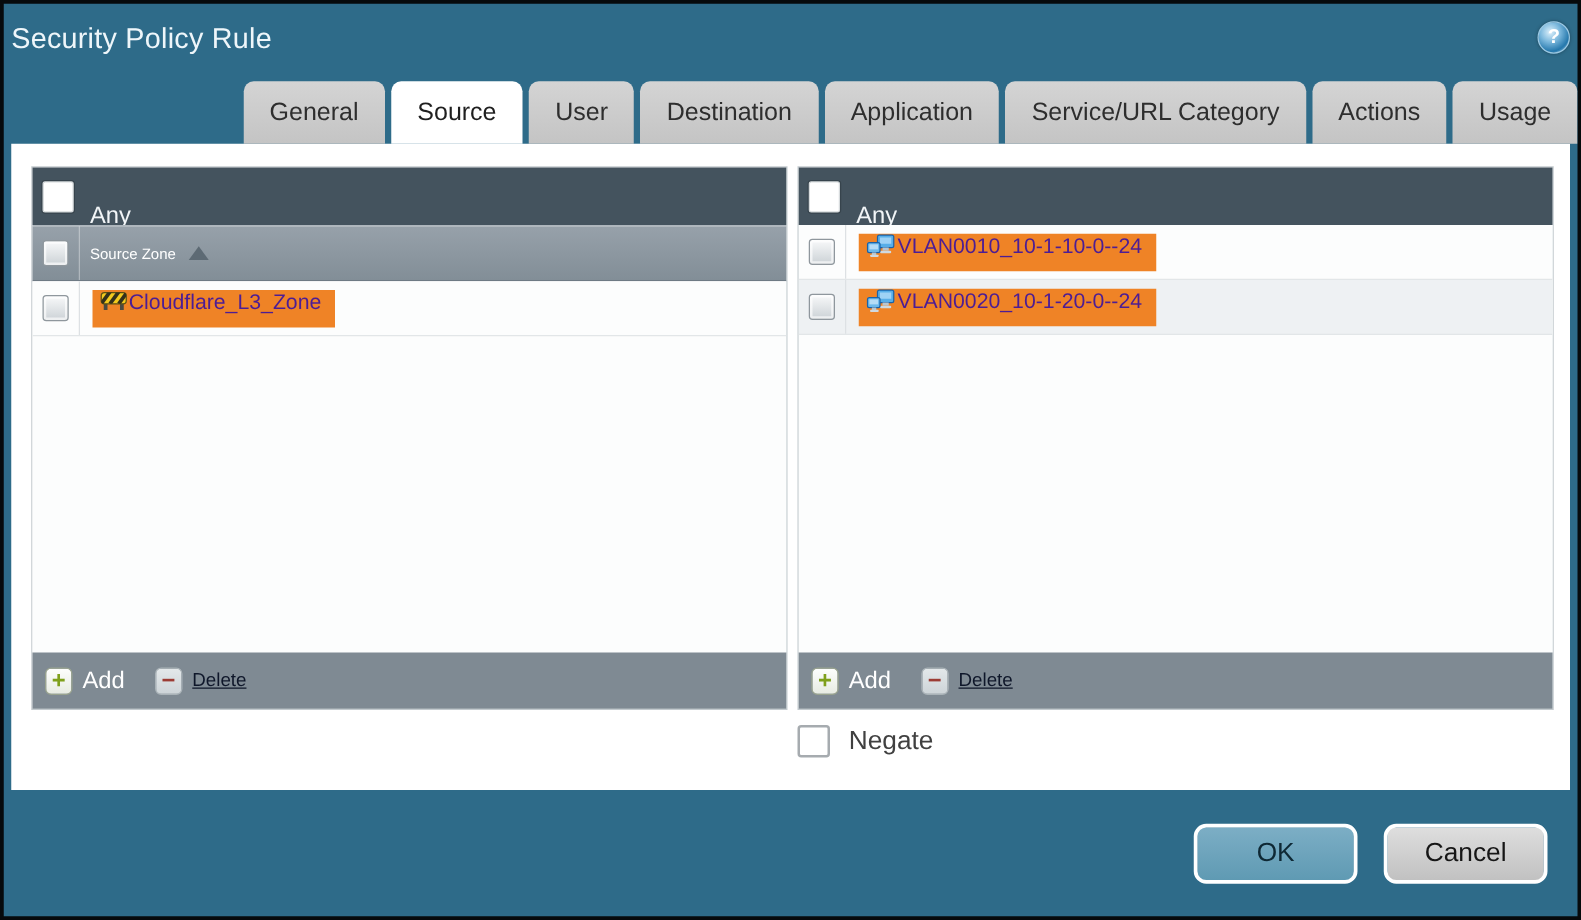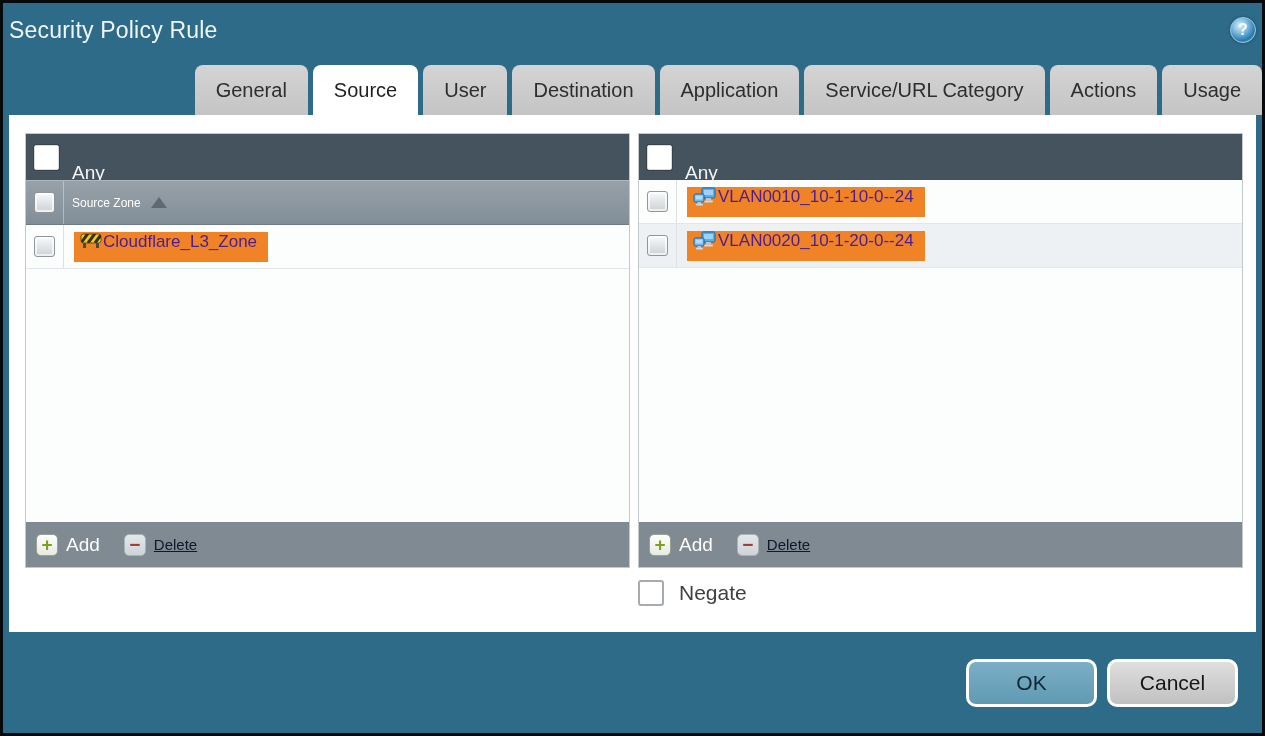--- a/index.html
+++ b/index.html
@@ -154,21 +154,21 @@
     border:2px solid #a6abaf;
     border-radius:3px;
     cursor:pointer;
   }
   .negate-label { font-size:21px; color:#404040; }
 
   
   .dialog-footer {
     height:101px;
     display:flex; align-items:center; justify-content:flex-end;
-    gap:10px; padding-right:24px;
+    gap:21px; padding-right:24px;
   }
   .btn {
     width:131px; height:48px;
     border:3px solid #ffffff;
     border-radius:10px;
     font-size:21px;
     display:flex; align-items:center; justify-content:center;
     cursor:pointer;
     font-family: "Liberation Sans", "DejaVu Sans", sans-serif;
   }

